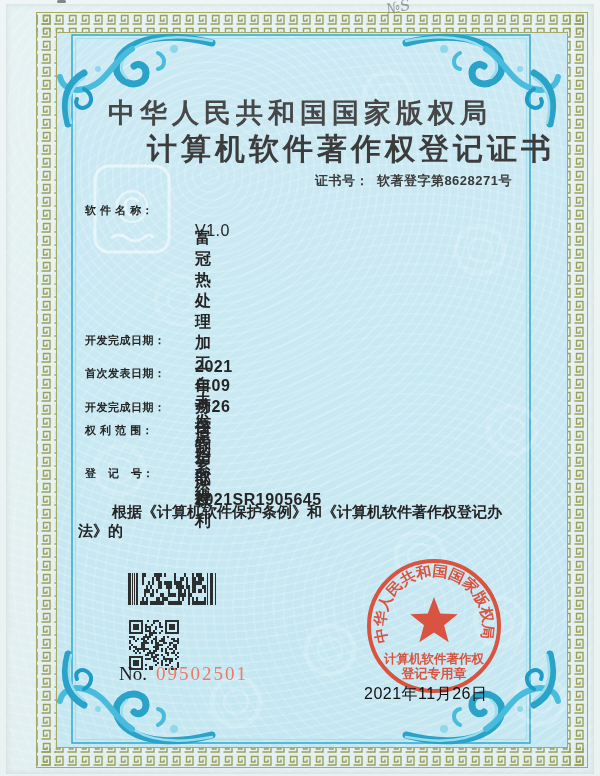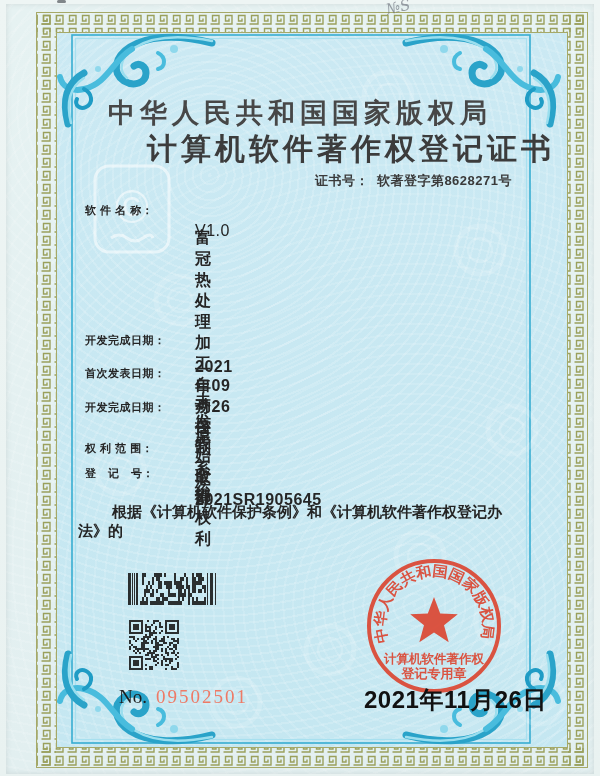--- a/index.html
+++ b/index.html
@@ -35,25 +35,25 @@
   .field-row{position:absolute;left:85px;height:22px;}
   .field-row .flabel{font-size:11px;font-weight:bold;color:#252525;letter-spacing:.5px;margin-top:12px;}
   .field-row .fvalue{position:absolute;left:110px;top:0;font-size:16px;font-weight:bold;color:#252525;letter-spacing:.5px;margin-top:28px;}
   .value2{position:absolute;left:195px;top:222px;font-size:16px;font-weight:normal;color:#252525;letter-spacing:.5px;}
 
   .stmt{position:absolute;left:78px;width:452px;font-size:15px;font-weight:bold;
         color:#242424;letter-spacing:0;}
   .stmt.l1{top:503px;text-indent:34px;font-family:Liberation Mono, monospace;}
   .stmt.l2{top:535px;}
 
-  .serial{left:119px;top:686px;font-size:19px;}
+  .serial{left:119px;top:663px;font-size:19px;}
   .serial .no{font-family:"Liberation Serif","DejaVu Serif",serif;color:#1d1d1d;}
   .serial .num{font-family:"Liberation Serif","DejaVu Serif",serif;color:#ee7a66;letter-spacing:2px;margin-left:9px;}
 
-  .issue-date{left:364px;top:684px;font-size:24px;font-weight:bold;color:#111;letter-spacing:.5px;}
+  .issue-date{left:364px;top:684px;font-size:16px;font-weight:normal;color:#111;letter-spacing:.5px;}
 
   .seal{position:absolute;left:359px;top:551px;width:150px;height:150px;}
   .barcode{position:absolute;left:127px;top:573px;width:92px;height:32px;}
   .qrcode{position:absolute;left:129px;top:620px;width:50px;height:50px;}
 
   .pencil-mark{left:386px;top:-2px;font-family:"DejaVu Serif",serif;font-style:italic;
        font-size:15px;color:rgba(95,100,112,.6);transform:rotate(-14deg);}
   .edge-speck{position:absolute;left:57px;top:0;width:9px;height:3px;background:#454a50;opacity:.65;border-radius:2px;}
 </style>
 </head>
@@ -137,21 +137,21 @@
     <span class="fvalue">2021年09月26日</span>
   </div>
   <div class="field-row" style="top:363px">
     <span class="flabel">首次发表日期：</span>
     <span class="fvalue">未发表</span>
   </div>
   <div class="field-row" style="top:397px">
     <span class="flabel">开发完成日期：</span>
     <span class="fvalue">原始取得</span>
   </div>
-  <div class="field-row" style="top:438px">
+  <div class="field-row" style="top:420px">
     <span class="flabel">权 利 范 围：</span>
     <span class="fvalue">全部权利</span>
   </div>
   <div class="field-row" style="top:463px">
     <span class="flabel">登　记　号：</span>
     <span class="fvalue">2021SR1905645</span>
   </div>
 
   <div class="stmt l1">根据《计算机软件保护条例》和《计算机软件著作权登记办法》的</div>
 

